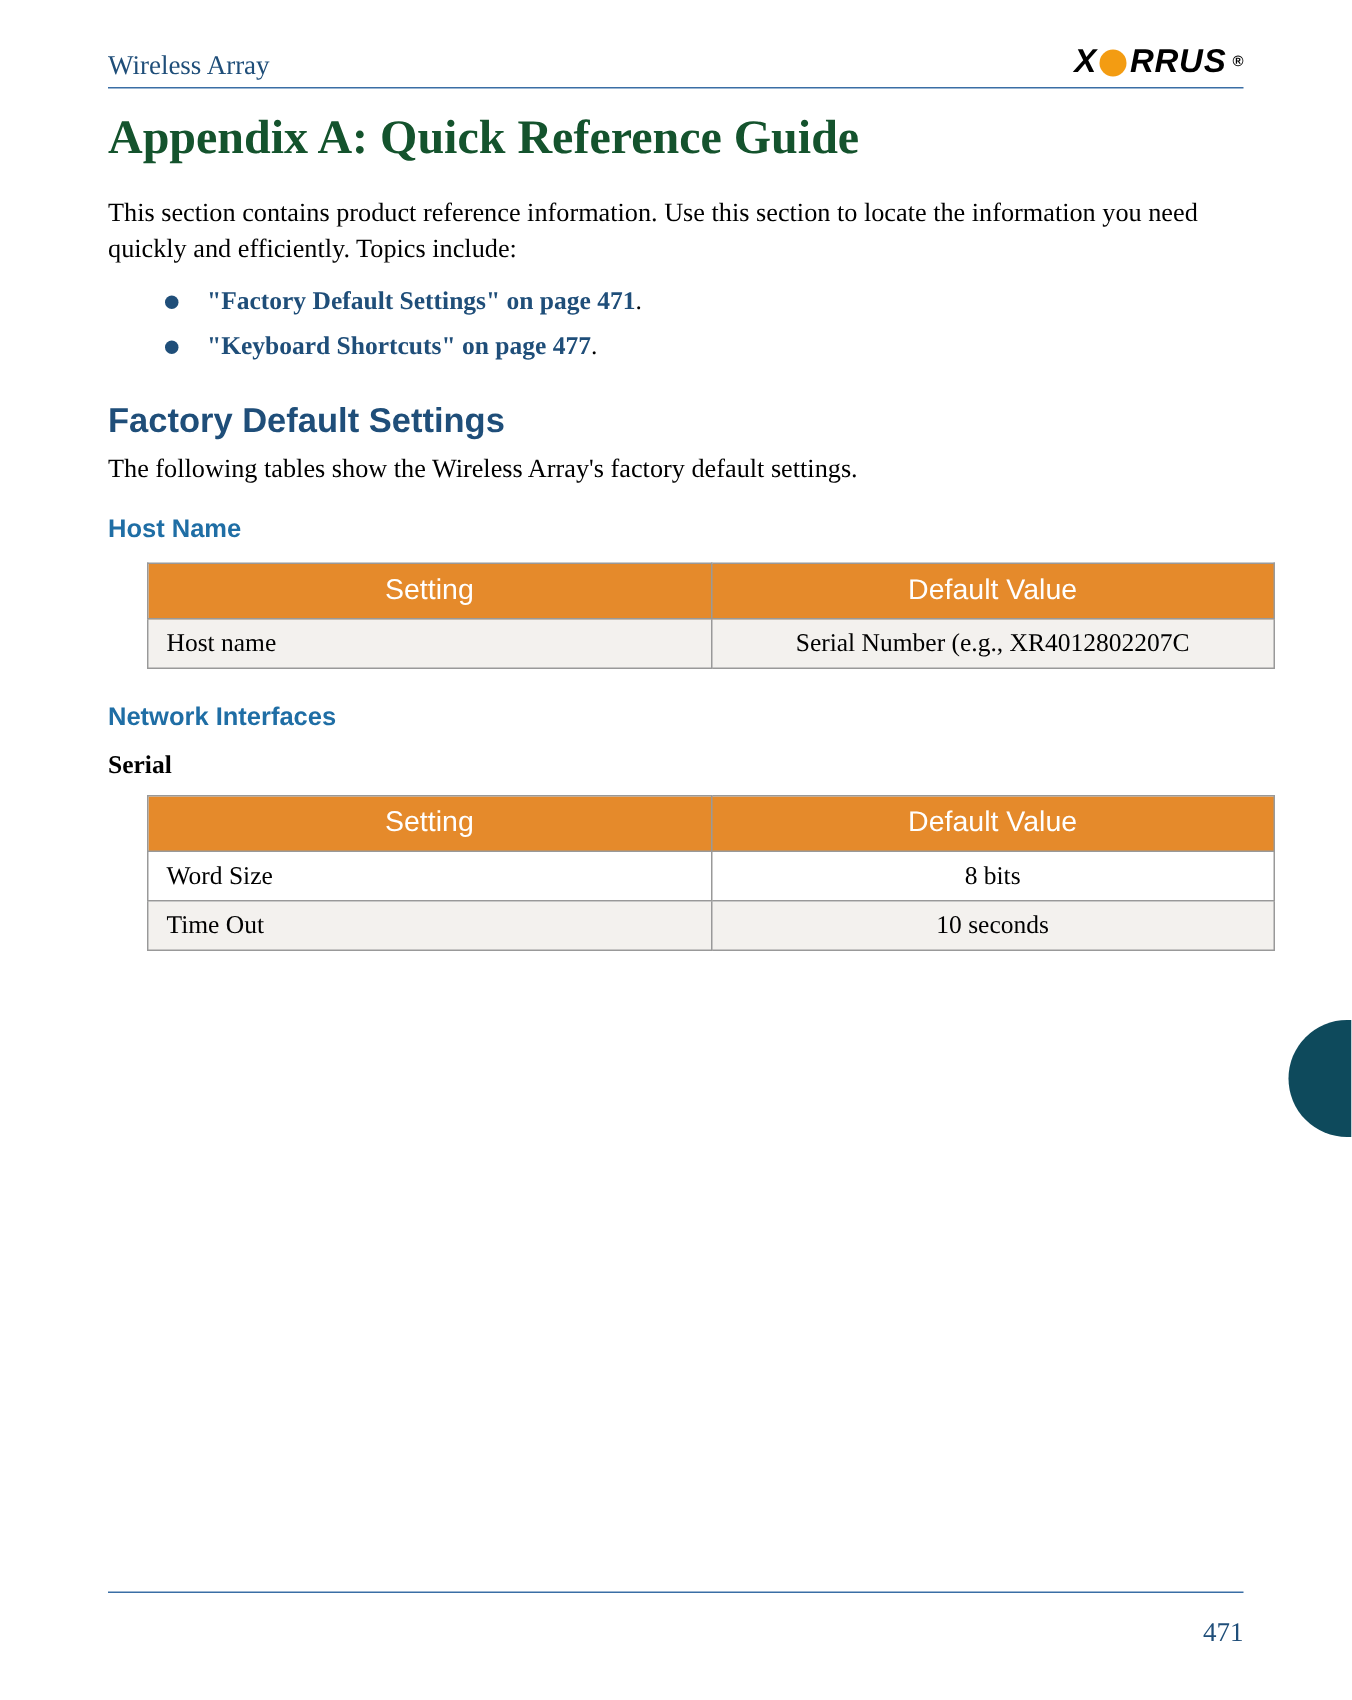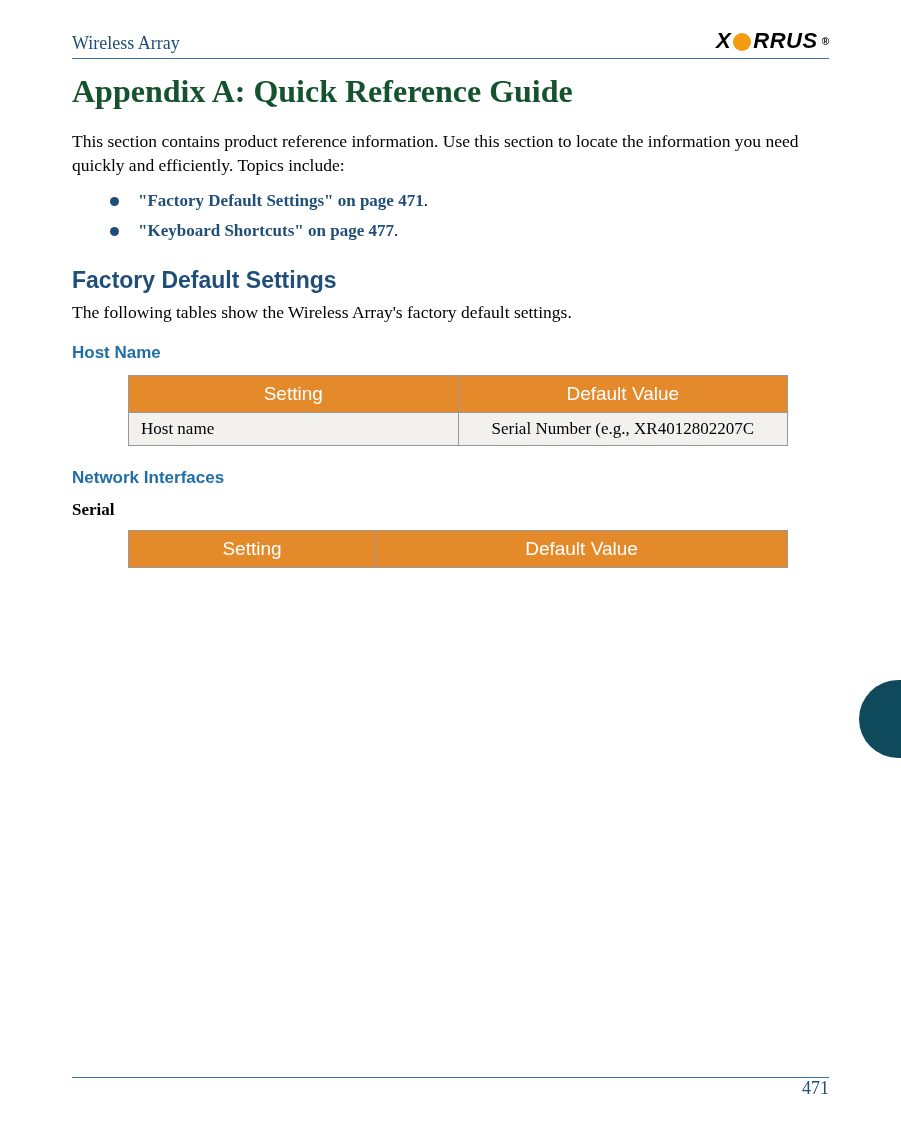--- a/index.html
+++ b/index.html
@@ -102,22 +102,22 @@
     }
     h4.subsub {
       font-family: "Palatino Linotype", Palatino, Georgia, serif;
       font-weight: bold;
       font-size: 17px;
       margin-bottom: 10px;
       color: #000;
     }
     table.settings {
       border-collapse: collapse;
-      width: 660px;
-      margin-left: 56px;
+      width: 752px;
+      margin-left: 26px;
       margin-bottom: 22px;
     }
     table.settings th {
       background: #e58a2b;
       color: #fff;
       font-family: Arial, Helvetica, sans-serif;
       font-weight: normal;
       font-size: 19px;
       padding: 7px 10px;
       border: 1px solid #999;
@@ -142,21 +142,21 @@
       background: #0e4a5c;
       border-top-left-radius: 40px;
       border-bottom-left-radius: 40px;
     }
     .footer {
       position: absolute;
       left: 72px;
       right: 72px;
       bottom: 34px;
       border-top: 1px solid #3a6ea5;
-      padding-top: 0;
+      padding-top: 16px;
       text-align: right;
     }
     .page-num {
       color: #1f4e79;
       font-size: 18px;
       font-family: "Palatino Linotype", Palatino, Georgia, serif;
     }
   </style>
 </head>
 <body>
@@ -209,20 +209,28 @@
 <h4 class="subsub">Serial</h4>
 
 <table class="settings">
   <thead>
     <tr>
       <th>Setting</th>
       <th>Default Value</th>
     </tr>
   </thead>
   <tbody>
+    <tr>
+      <td class="setting-col">Word Size</td>
+      <td class="value-col">8 bits</td>
+    </tr>
+    <tr class="alt">
+      <td class="setting-col">Time Out</td>
+      <td class="value-col">10 seconds</td>
+    </tr>
   </tbody>
 </table>
 
 <div class="side-tab"></div>
 
 <div class="footer">
   <span class="page-num">471</span>
 </div>
 
 </body></html>

